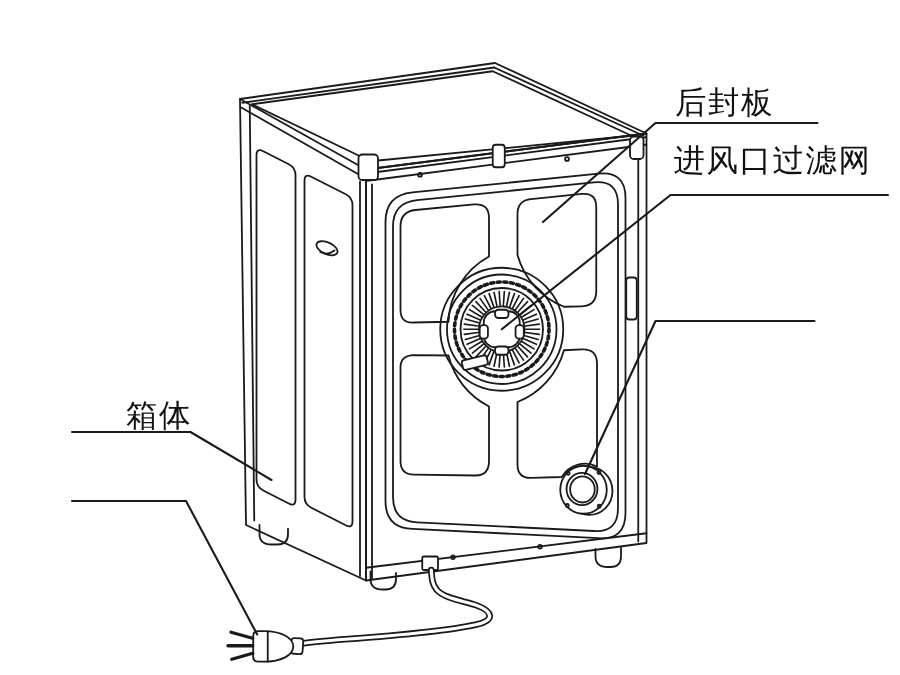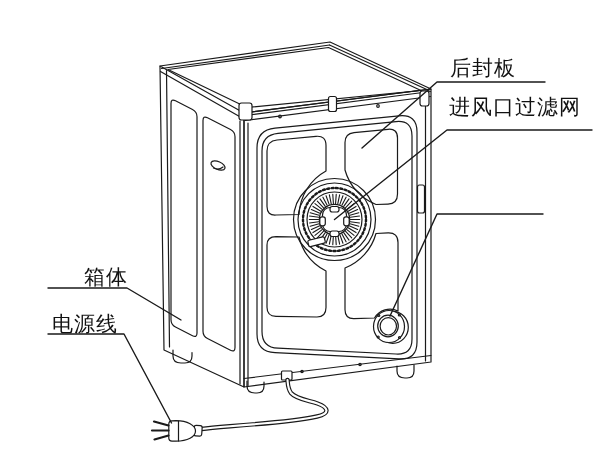--- a/index.html
+++ b/index.html
@@ -163,14 +163,13 @@
       <path d="M543,214 L437,214 L390,316"></path>
       <path d="M48,288 L127,288 L181,320"></path>
       <path d="M48,334 L124,334 L171.5,423"></path>
     </g>
   </g>
 </svg>
 
 <div class="lbl" style="left:450px;top:54px;">后封板</div>
 <div class="lbl" style="left:449px;top:93px;">进风口过滤网</div>
 <div class="lbl" style="left:52px;top:263px;margin-left:32px;">箱体</div>
-<div class="lbl" style="left:52px;top:310px;">电源线</div>
 </div>
 
 </body></html>

